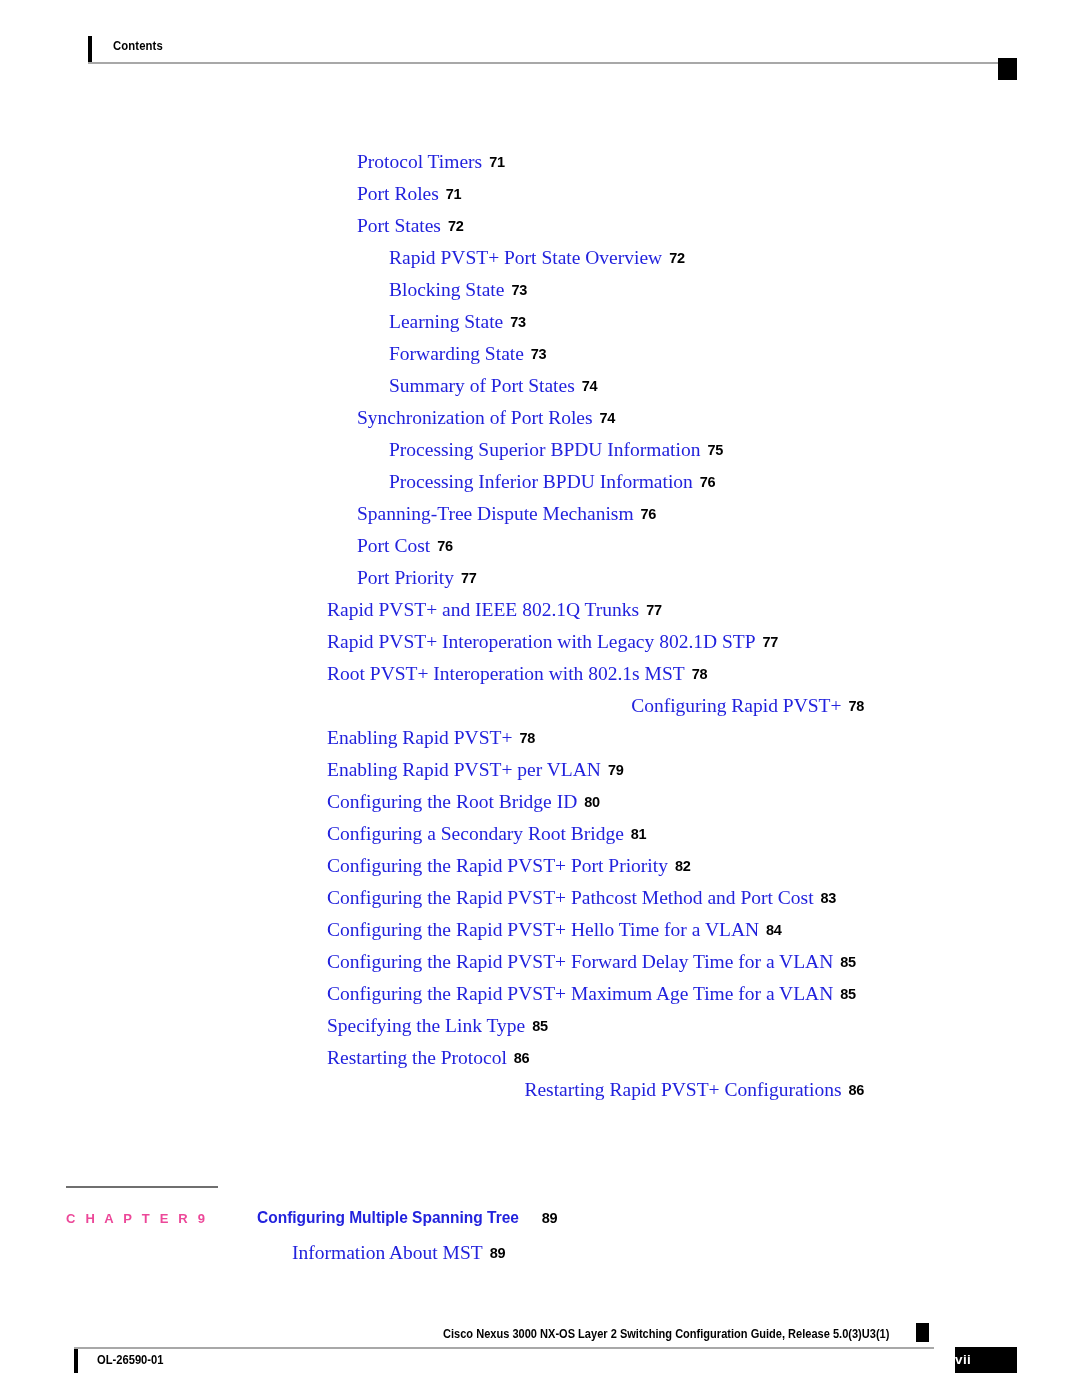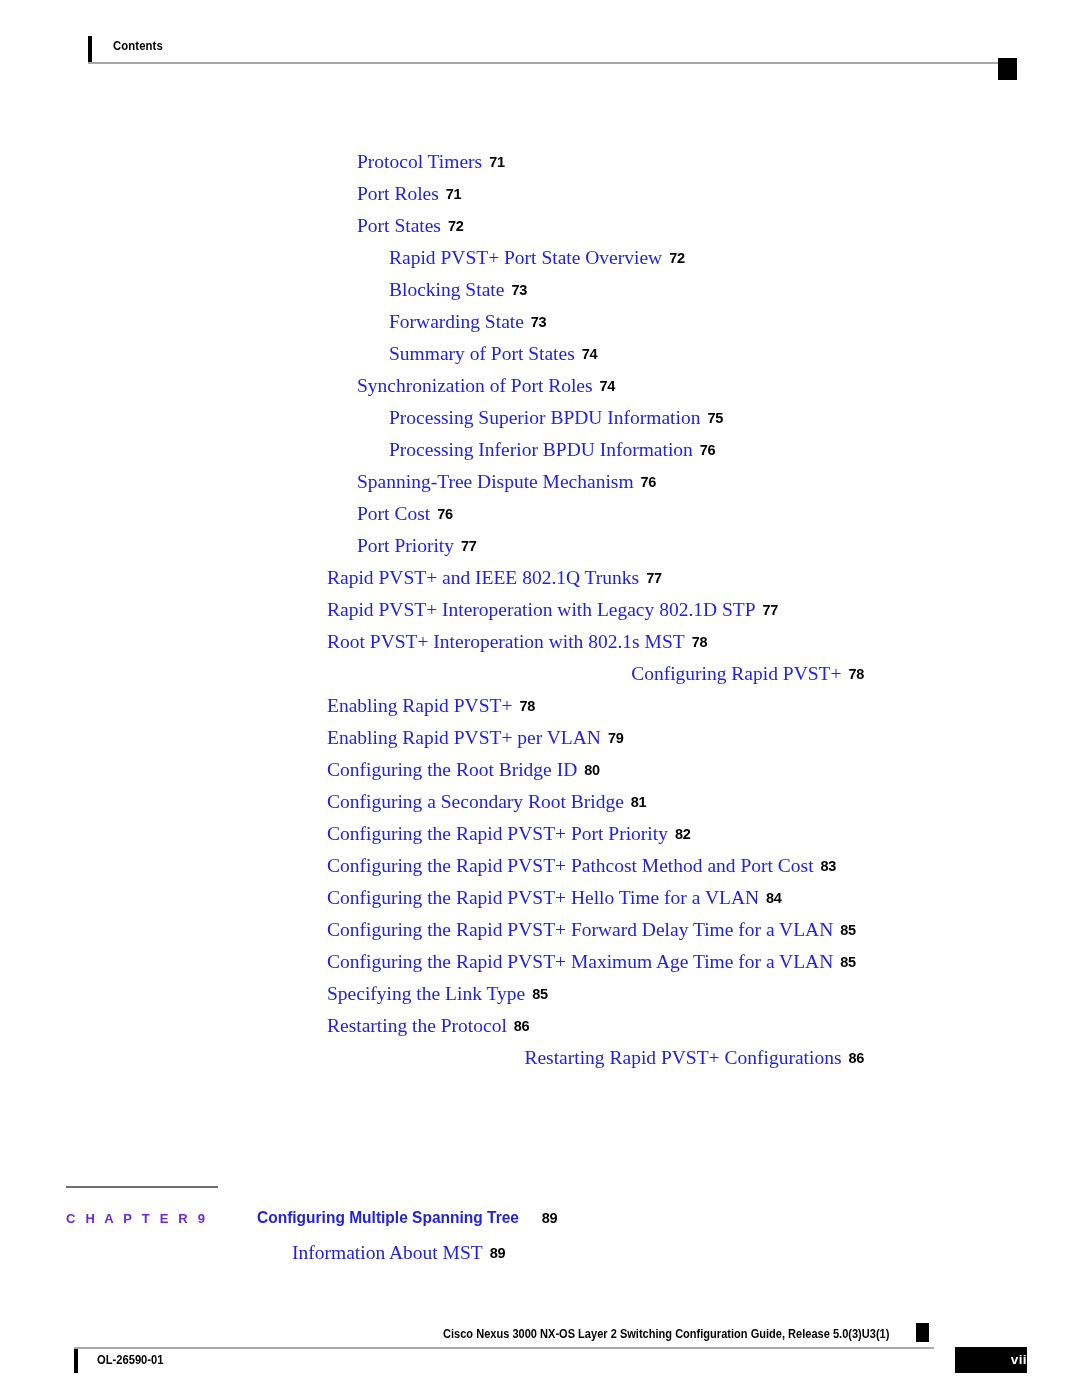--- a/index.html
+++ b/index.html
@@ -112,21 +112,21 @@
     background: #6f6f6f;
   }
   .chapter-label {
     position: absolute;
     left: 66px;
     top: 25px;
     font-family: "Liberation Sans", sans-serif;
     font-weight: bold;
     font-size: 13px;
     letter-spacing: 3.2px;
-    color: #6d28d9;
+    color: #ec4899;
     white-space: nowrap;
   }
   .chapter-title-row {
     position: absolute;
     left: 257px;
     top: 22px;
     white-space: nowrap;
   }
   .chapter-title {
     font-family: "Liberation Sans", sans-serif;
@@ -218,24 +218,24 @@
     font-size: 13px;
     color: #000000;
     transform: scaleX(0.86);
     transform-origin: left top;
     white-space: nowrap;
   }
   .footer-pagebox {
     position: absolute;
     left: 955px;
     top: 25px;
-    width: 72px;
+    width: 62px;
     height: 26px;
     background: #000000;
-    text-align: right;
+    text-align: left;
   }
   .footer-pagenum {
     font-family: "Liberation Sans", sans-serif;
     font-weight: bold;
     font-size: 13.5px;
     color: #ffffff;
     line-height: 26px;
     letter-spacing: 0.4px;
   }
 </style>
@@ -248,20 +248,21 @@
   <div class="header-rule"></div>
   <div class="header-tab"></div>
 </div>
 
 <div class="toc" id="toc-list">
     <div class="toc-entry lvl-2"><span class="t-title">Protocol Timers</span><span class="t-page">71</span></div>
     <div class="toc-entry lvl-2"><span class="t-title">Port Roles</span><span class="t-page">71</span></div>
     <div class="toc-entry lvl-2"><span class="t-title">Port States</span><span class="t-page">72</span></div>
     <div class="toc-entry lvl-3"><span class="t-title">Rapid PVST+ Port State Overview</span><span class="t-page">72</span></div>
     <div class="toc-entry lvl-3"><span class="t-title">Blocking State</span><span class="t-page">73</span></div>
+    <div class="toc-entry lvl-3"><span class="t-title">Learning State</span><span class="t-page">73</span></div>
     <div class="toc-entry lvl-3"><span class="t-title">Forwarding State</span><span class="t-page">73</span></div>
     <div class="toc-entry lvl-3"><span class="t-title">Summary of Port States</span><span class="t-page">74</span></div>
     <div class="toc-entry lvl-2"><span class="t-title">Synchronization of Port Roles</span><span class="t-page">74</span></div>
     <div class="toc-entry lvl-3"><span class="t-title">Processing Superior BPDU Information</span><span class="t-page">75</span></div>
     <div class="toc-entry lvl-3"><span class="t-title">Processing Inferior BPDU Information</span><span class="t-page">76</span></div>
     <div class="toc-entry lvl-2"><span class="t-title">Spanning-Tree Dispute Mechanism</span><span class="t-page">76</span></div>
     <div class="toc-entry lvl-2"><span class="t-title">Port Cost</span><span class="t-page">76</span></div>
     <div class="toc-entry lvl-2"><span class="t-title">Port Priority</span><span class="t-page">77</span></div>
     <div class="toc-entry lvl-1"><span class="t-title">Rapid PVST+ and IEEE 802.1Q Trunks</span><span class="t-page">77</span></div>
     <div class="toc-entry lvl-1"><span class="t-title">Rapid PVST+ Interoperation with Legacy 802.1D STP</span><span class="t-page">77</span></div>

